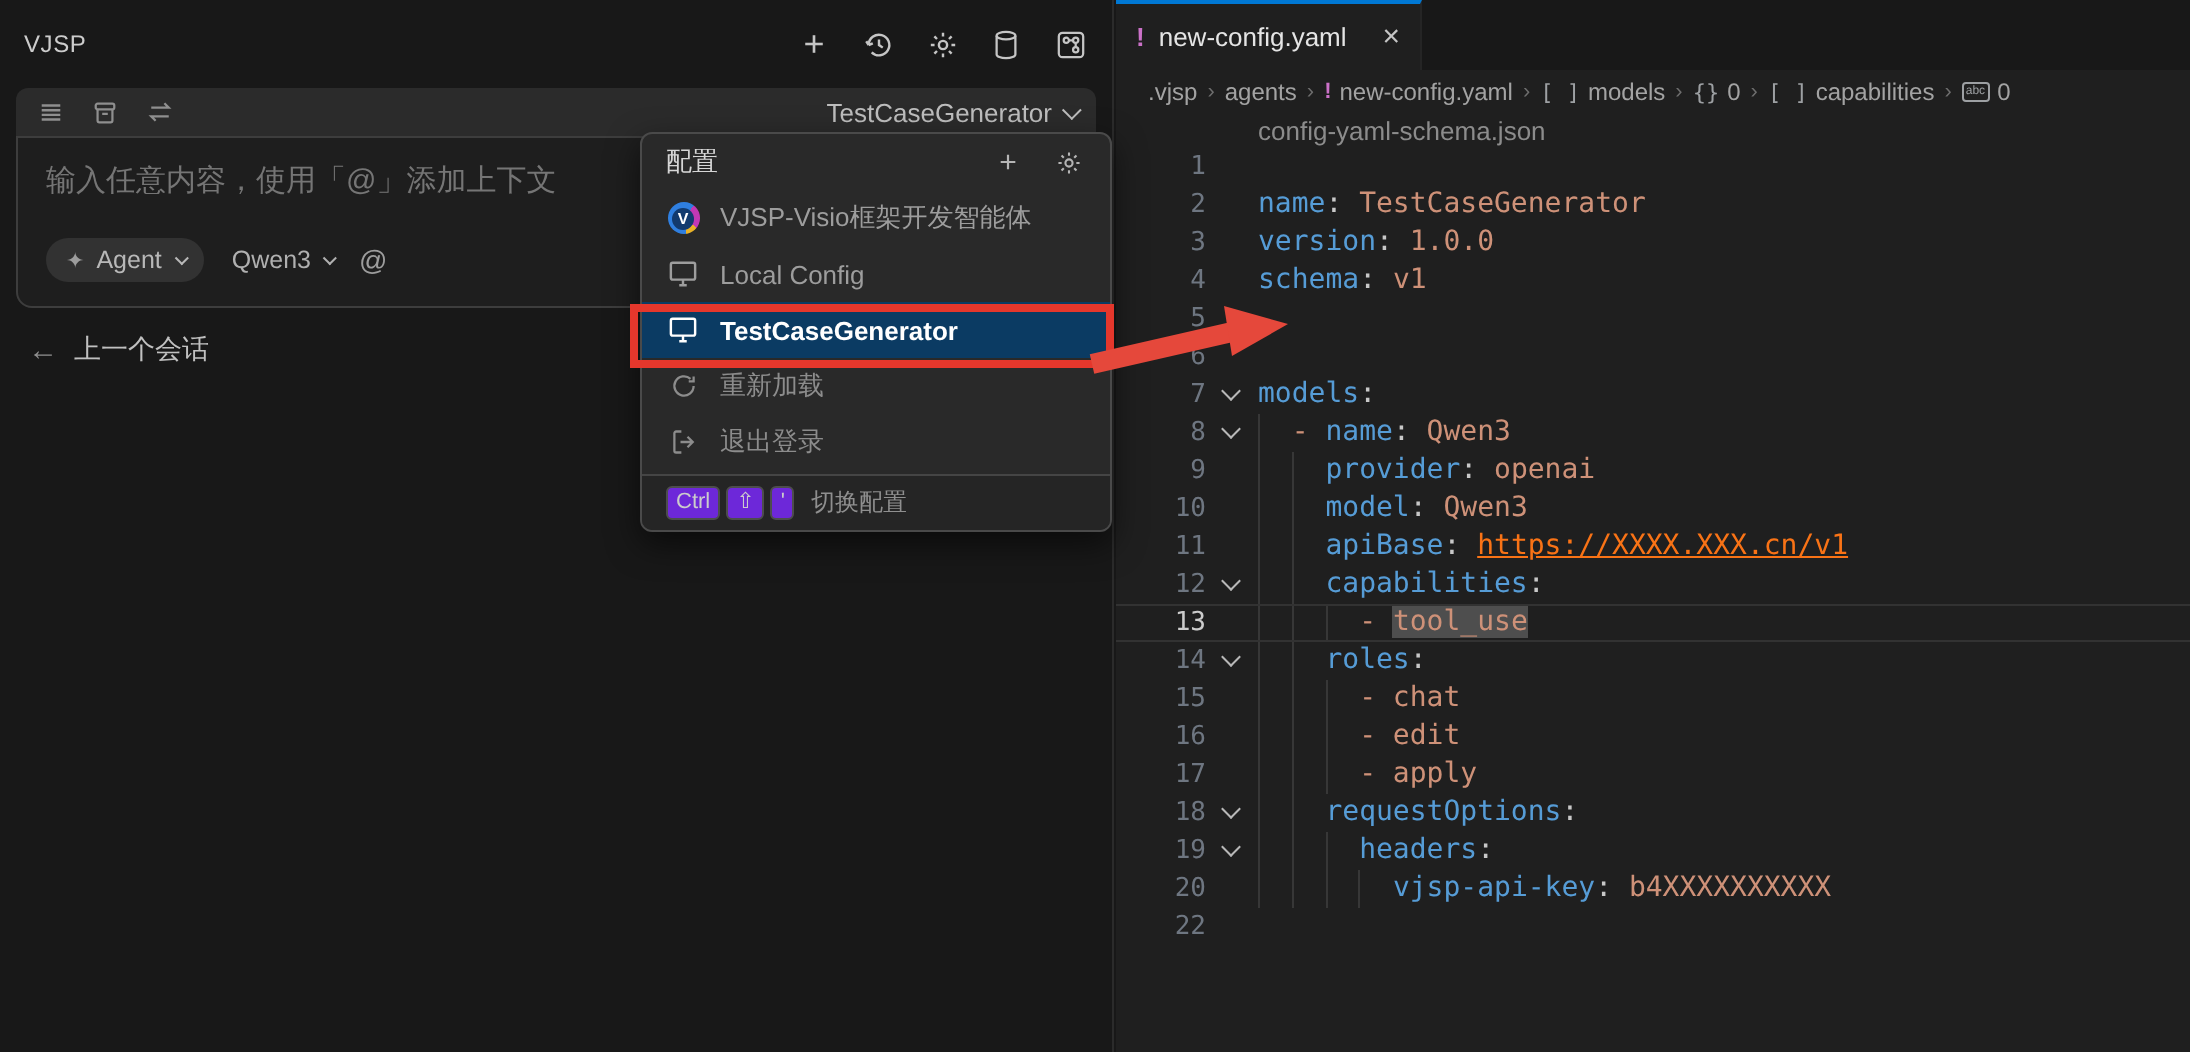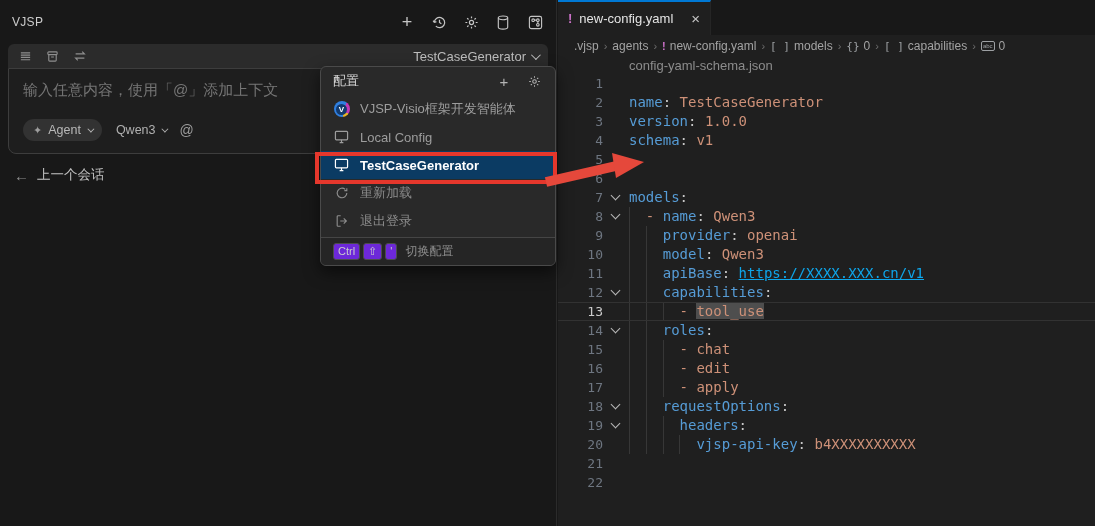--- a/index.html
+++ b/index.html
@@ -60,21 +60,21 @@
   .code { position:relative; font-family:"DejaVu Sans Mono", monospace; font-size:14px; }
   .code-lens { height:17px; line-height:17px; padding-left:71px; color:#8c8c8c; font-size:13px; font-family:"Liberation Sans", sans-serif; cursor:pointer; }
   .cline { position:relative; height:19px; line-height:19px; white-space:pre; padding-left:71px; color:#cccccc; }
   .cline.current { border-top:1px solid #323232; border-bottom:1px solid #323232; line-height:17px; }
   .lnum { position:absolute; left:0; top:0; width:45px; text-align:right; color:#6e7681; font-size:13px; }
   .cline.current .lnum { color:#cccccc; }
   .fold { position:absolute; left:52px; top:3px; width:10px; height:10px; color:#b8b8b8; }
   .fold::before { content:""; position:absolute; left:2px; top:1px; width:6px; height:6px; border-right:1.3px solid currentColor; border-bottom:1.3px solid currentColor; transform:rotate(45deg); }
   .guide { position:absolute; top:0; bottom:0; width:1px; background:#373737; }
   .tk-k { color:#569cd6; } .tk-v { color:#ce9178; } .tk-p { color:#c8c8c8; }
-  .tk-l { color:#0ea5e9; text-decoration:underline; cursor:pointer; }
+  .tk-l { color:#f97316; text-decoration:underline; cursor:pointer; }
   .tk-h { color:#ce9178; background:#4e4e4e; }
 </style>
 </head>
 <body>
 
 <div class="sidebar">
   <div class="sb-titlebar">
     <span class="sb-title">VJSP</span>
     <span class="sb-title-icons" id="title-icons">
         <span class="ticon">
@@ -270,17 +270,16 @@
         <div class="cline"><span class="lnum">11</span><span class="guide" style="left: 71px;"></span><span class="guide" style="left: 87.8px;"></span><span class="tk-v">    </span><span class="tk-k">apiBase</span><span class="tk-p">: </span><span class="tk-l">https://XXXX.XXX.cn/v1</span></div>
         <div class="cline"><span class="lnum">12</span><span class="fold"></span><span class="guide" style="left: 71px;"></span><span class="guide" style="left: 87.8px;"></span><span class="tk-v">    </span><span class="tk-k">capabilities</span><span class="tk-p">:</span></div>
         <div class="cline current"><span class="lnum">13</span><span class="guide" style="left: 71px;"></span><span class="guide" style="left: 87.8px;"></span><span class="guide" style="left: 104.6px;"></span><span class="tk-v">      - </span><span class="tk-h">tool_use</span></div>
         <div class="cline"><span class="lnum">14</span><span class="fold"></span><span class="guide" style="left: 71px;"></span><span class="guide" style="left: 87.8px;"></span><span class="tk-v">    </span><span class="tk-k">roles</span><span class="tk-p">:</span></div>
         <div class="cline"><span class="lnum">15</span><span class="guide" style="left: 71px;"></span><span class="guide" style="left: 87.8px;"></span><span class="guide" style="left: 104.6px;"></span><span class="tk-v">      - chat</span></div>
         <div class="cline"><span class="lnum">16</span><span class="guide" style="left: 71px;"></span><span class="guide" style="left: 87.8px;"></span><span class="guide" style="left: 104.6px;"></span><span class="tk-v">      - edit</span></div>
         <div class="cline"><span class="lnum">17</span><span class="guide" style="left: 71px;"></span><span class="guide" style="left: 87.8px;"></span><span class="guide" style="left: 104.6px;"></span><span class="tk-v">      - apply</span></div>
         <div class="cline"><span class="lnum">18</span><span class="fold"></span><span class="guide" style="left: 71px;"></span><span class="guide" style="left: 87.8px;"></span><span class="tk-v">    </span><span class="tk-k">requestOptions</span><span class="tk-p">:</span></div>
         <div class="cline"><span class="lnum">19</span><span class="fold"></span><span class="guide" style="left: 71px;"></span><span class="guide" style="left: 87.8px;"></span><span class="guide" style="left: 104.6px;"></span><span class="tk-v">      </span><span class="tk-k">headers</span><span class="tk-p">:</span></div>
         <div class="cline"><span class="lnum">20</span><span class="guide" style="left: 71px;"></span><span class="guide" style="left: 87.8px;"></span><span class="guide" style="left: 104.6px;"></span><span class="guide" style="left: 121.4px;"></span><span class="tk-v">        </span><span class="tk-k">vjsp-api-key</span><span class="tk-p">: </span><span class="tk-v">b4XXXXXXXXXX</span></div>
-        <div class="cline"><span class="lnum">21</span></div>
         <div class="cline"><span class="lnum">22</span></div>
       </div>
   </div>
 </div>
 
 </body></html>

